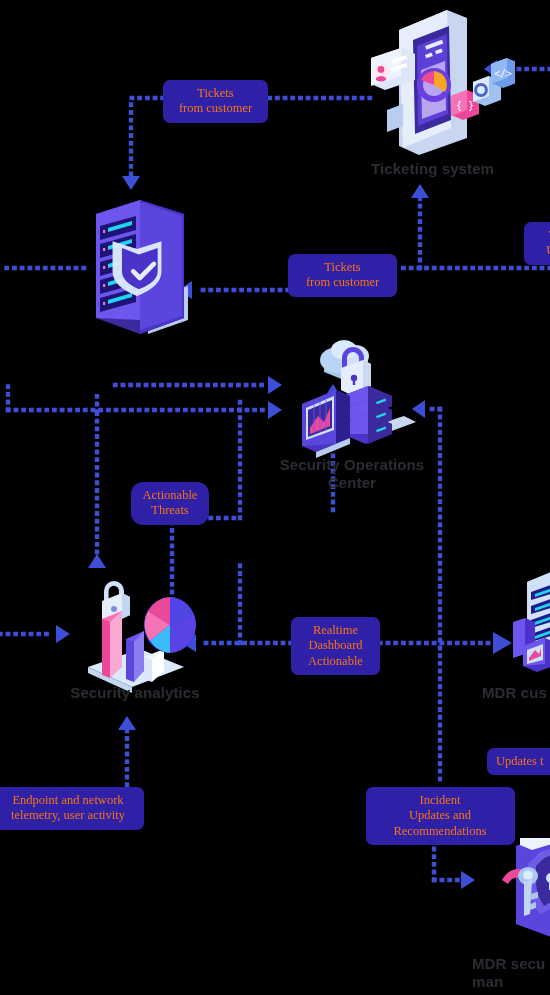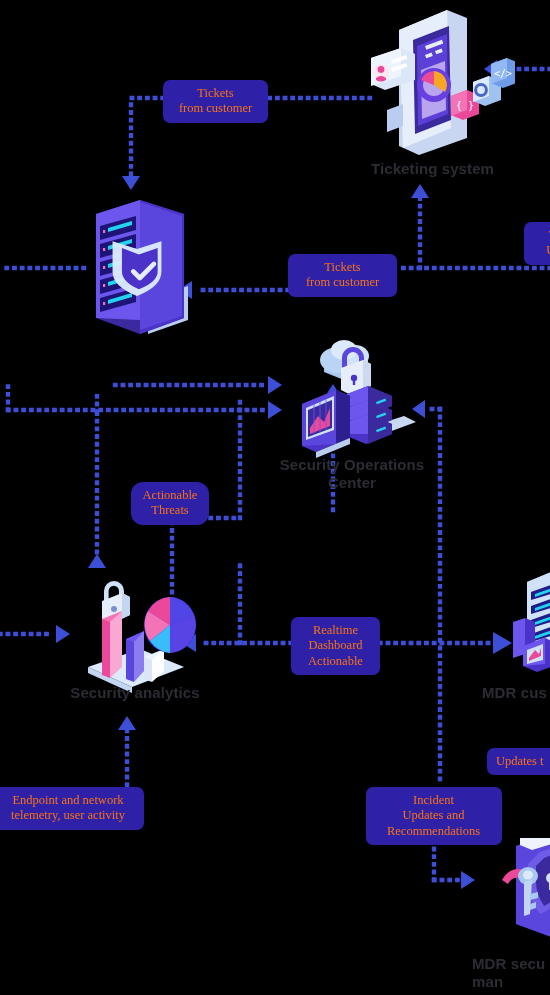--- a/index.html
+++ b/index.html
@@ -378,20 +378,20 @@
 
   <div class="chip" style="left:131px; top:482px; width:78px;border-radius:12px;">Actionable
 Threats</div>
 
   <div class="chip" style="left:291px; top:617px; width:89px;">Realtime
 Dashboard
 Actionable</div>
 
   <div class="chip" style="left:487px; top:748px; width:74px; text-align:left;">Updates t</div>
 
-  <div class="chip" style="left:366px; top:787px; width:136px;padding-left:8px;">Incident
+  <div class="chip" style="left:366px; top:787px; width:149px;padding-left:8px;">Incident
 Updates and
 Recommendations</div>
 
   <div class="chip" style="left:-8px; top:787px; width:152px;">Endpoint and network
 telemetry, user activity</div>
 
 </div>
 
 </body></html>

